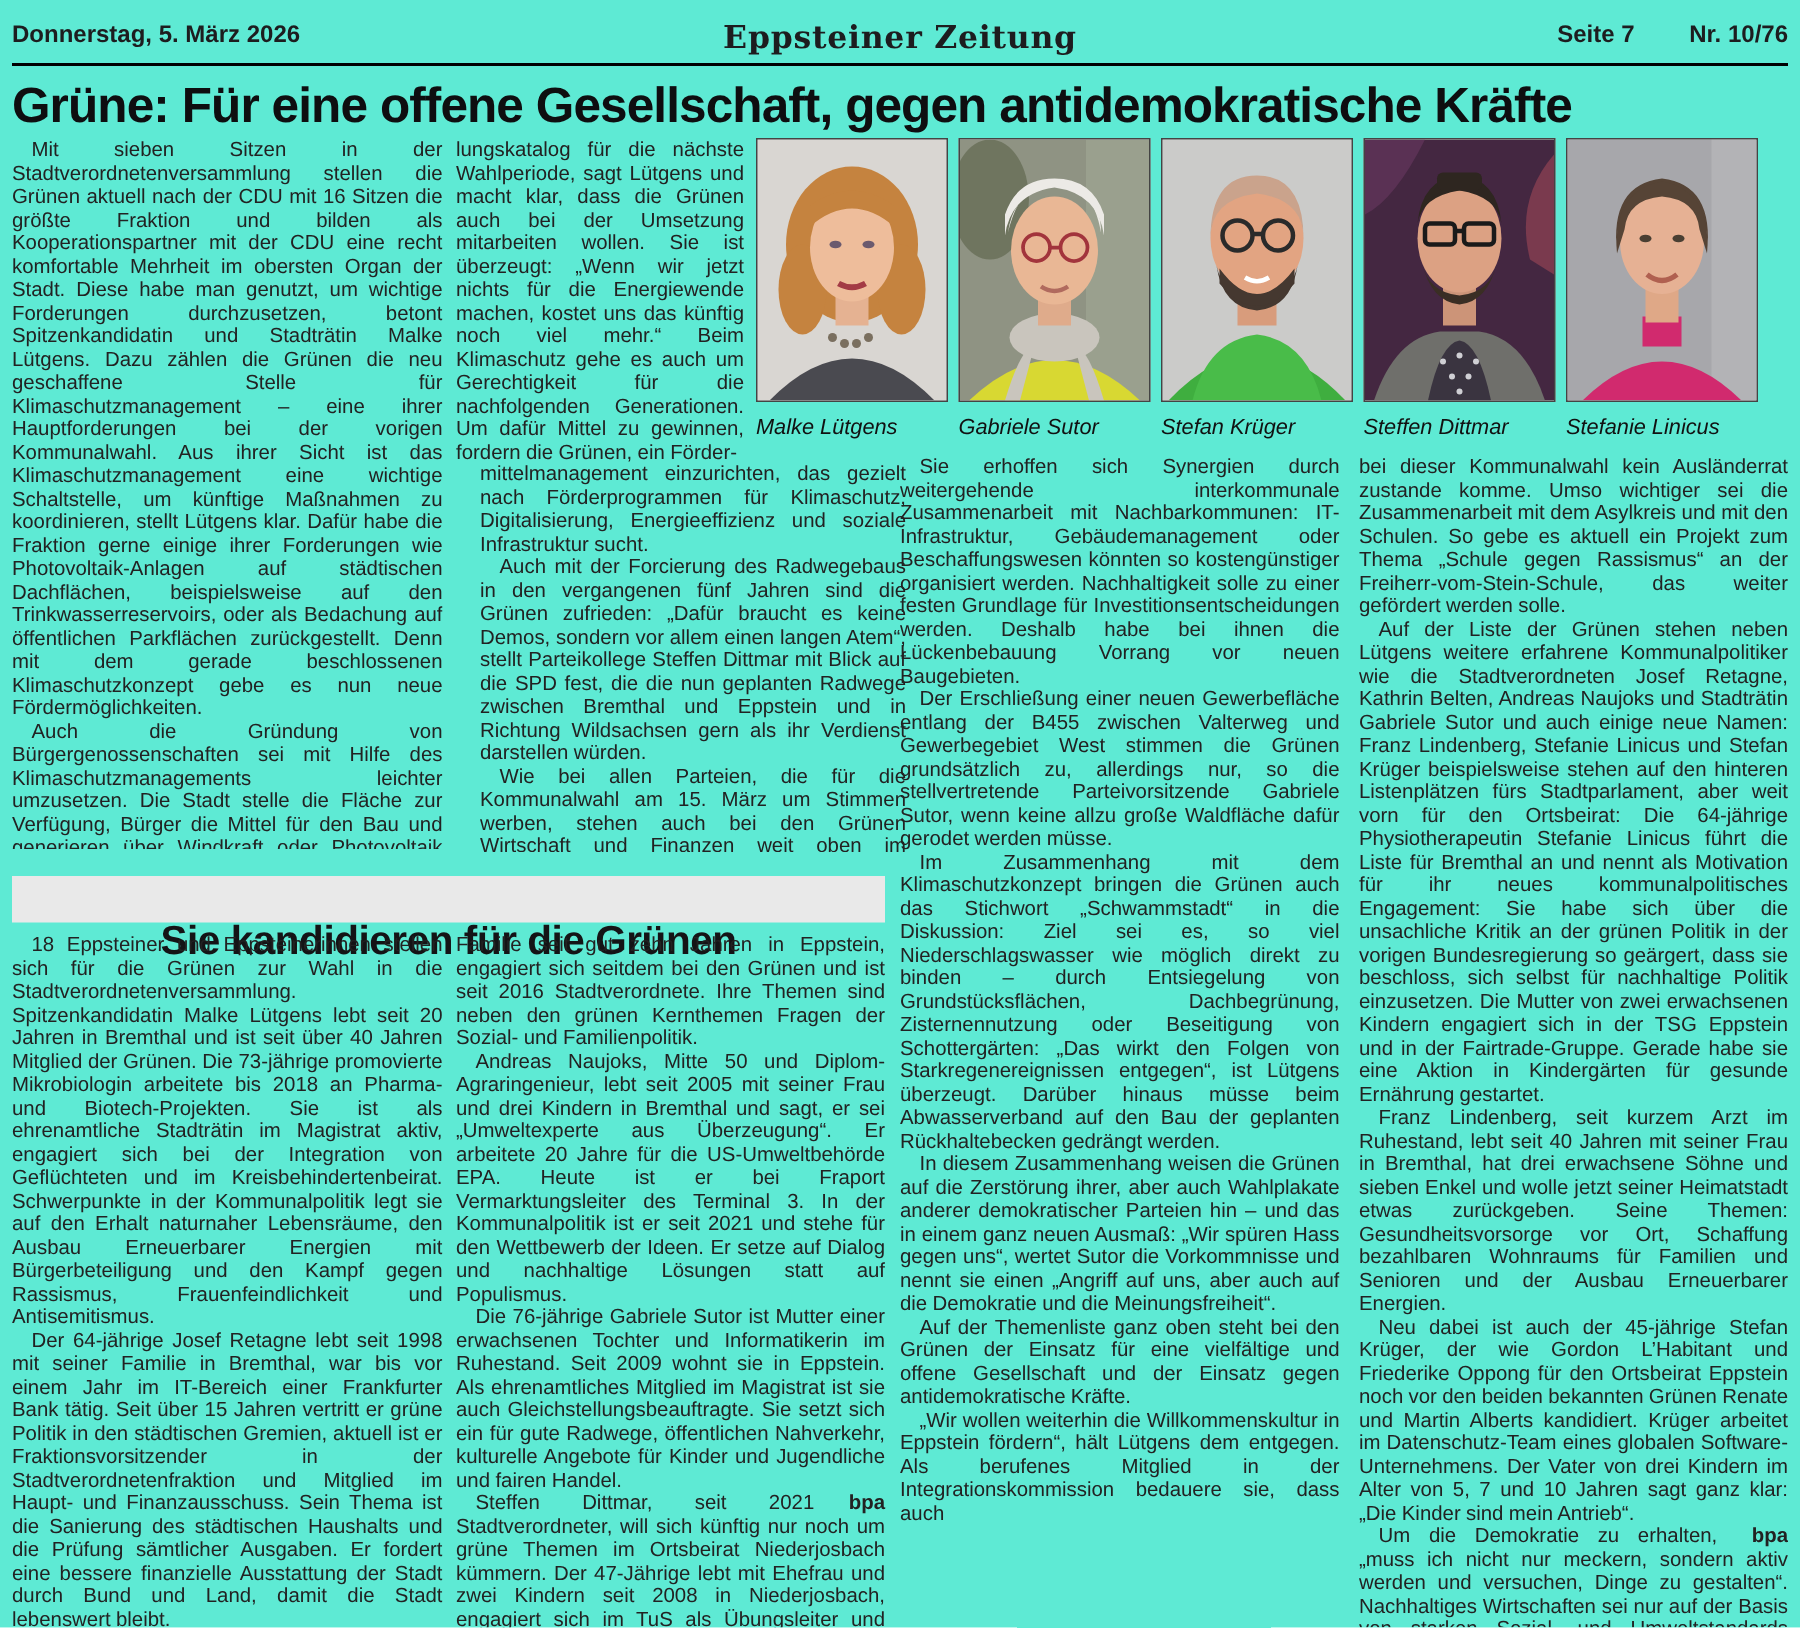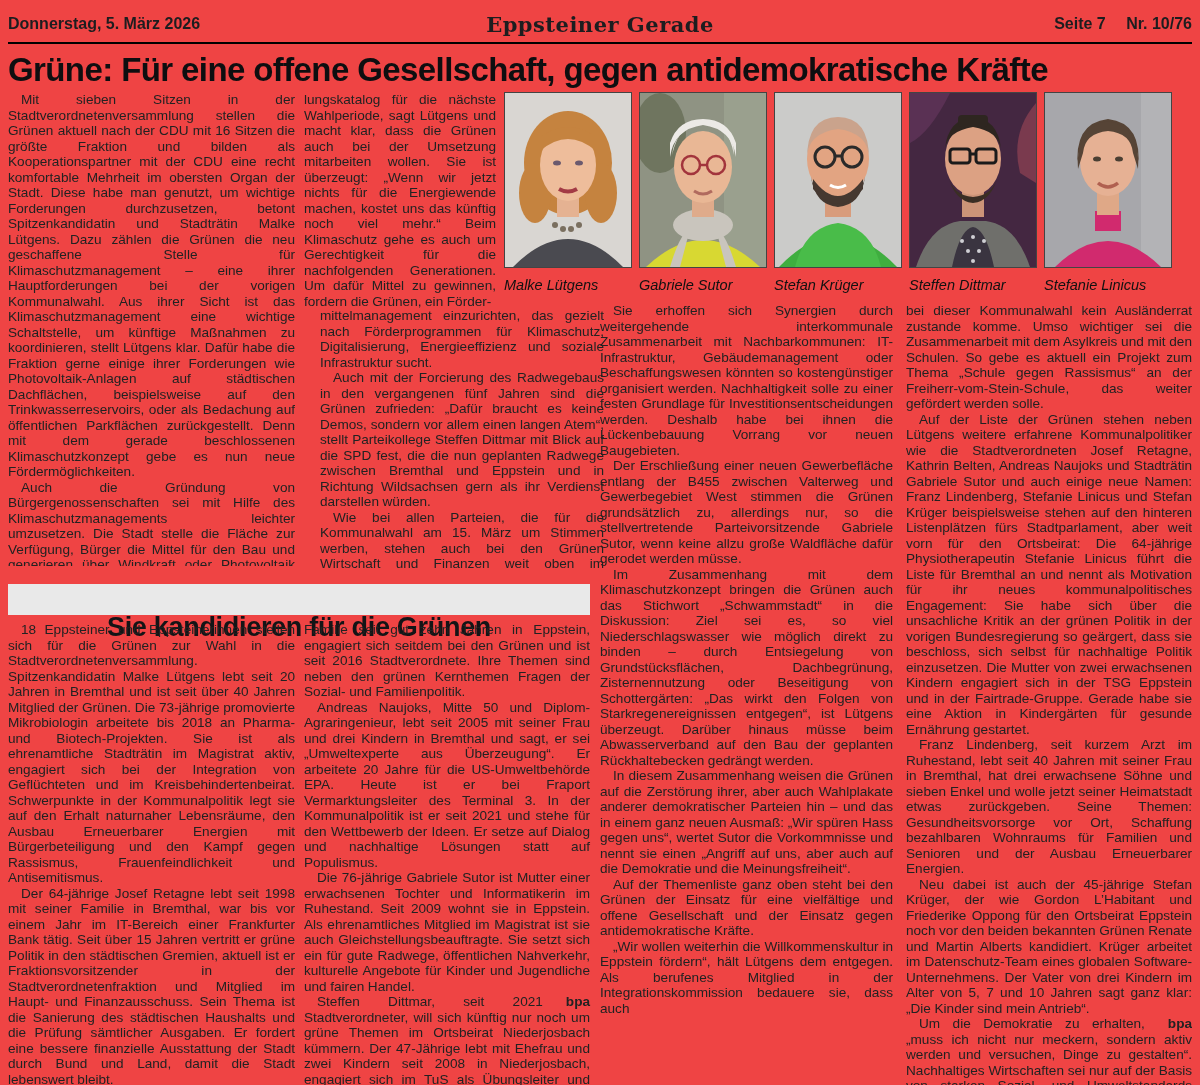--- a/index.html
+++ b/index.html
@@ -1,24 +1,24 @@
 <!DOCTYPE html>
 <html lang="de"><head>
 <meta charset="utf-8">
 <style>
   html,body{margin:0;padding:0;background:#fff;}
-  .page{position:relative;width:1200px;height:1085px;background:#ef4444;overflow:hidden;
+  .page{position:relative;width:1200px;height:1085px;background:#5eead4;overflow:hidden;
         font-family:"Liberation Sans","DejaVu Sans",sans-serif;color:#1d1d1f;}
   
   .hdr{position:absolute;top:12px;left:8px;right:8px;height:26px;}
   .hdr-date{position:absolute;left:0;top:3px;font-size:16px;font-weight:700;letter-spacing:0;}
   .hdr-masthead{position:absolute;left:0;right:0;text-align:center;top:0;
         font-family:"DejaVu Serif","Liberation Serif",serif;font-weight:700;font-size:21px;letter-spacing:.5px;}
   .hdr-right{position:absolute;right:0;top:3px;font-size:16px;font-weight:700;}
-  .hdr-right span{margin-left:16px;}
+  .hdr-right span{margin-left:32px;}
   .hdr-rule{position:absolute;top:42px;left:8px;right:8px;height:2px;background:#000;}
   
   .headline1{position:absolute;top:51px;left:8px;width:1184px;text-align:left;
         font-size:33px;font-weight:700;letter-spacing:-.6px;color:#0e0e10;white-space:nowrap;}
   
   .col{position:absolute;font-size:13.6px;line-height:15.5px;text-align:justify;
         hyphens:auto;-webkit-hyphens:auto;word-spacing:-.2px;color:#222;}
   .col p{margin:0;}
   .col p.ind{text-indent:13px;}
   .byline{float:right;font-weight:700;padding-left:10px;}
@@ -40,21 +40,21 @@
   .headline2{position:absolute;left:8px;top:583px;width:582px;text-align:center;
         font-size:27px;font-weight:700;letter-spacing:-.3px;color:#141416;margin-top:29px;}
 </style>
 </head>
 <body>
 
 <div class="page">
 
   <div class="hdr">
     <div class="hdr-date">Donnerstag, 5. März 2026</div>
-    <div class="hdr-masthead">Eppsteiner Gerade</div>
+    <div class="hdr-masthead">Eppsteiner Zeitung</div>
     <div class="hdr-right">
       <span>Seite 7</span>
       <span>Nr. 10/76</span>
     </div>
   </div>
   <div class="hdr-rule"></div>
 
   <div class="headline1">Grüne: Für eine offene Gesellschaft, gegen antidemokratische Kräfte</div>
 
   <div class="col c1">

